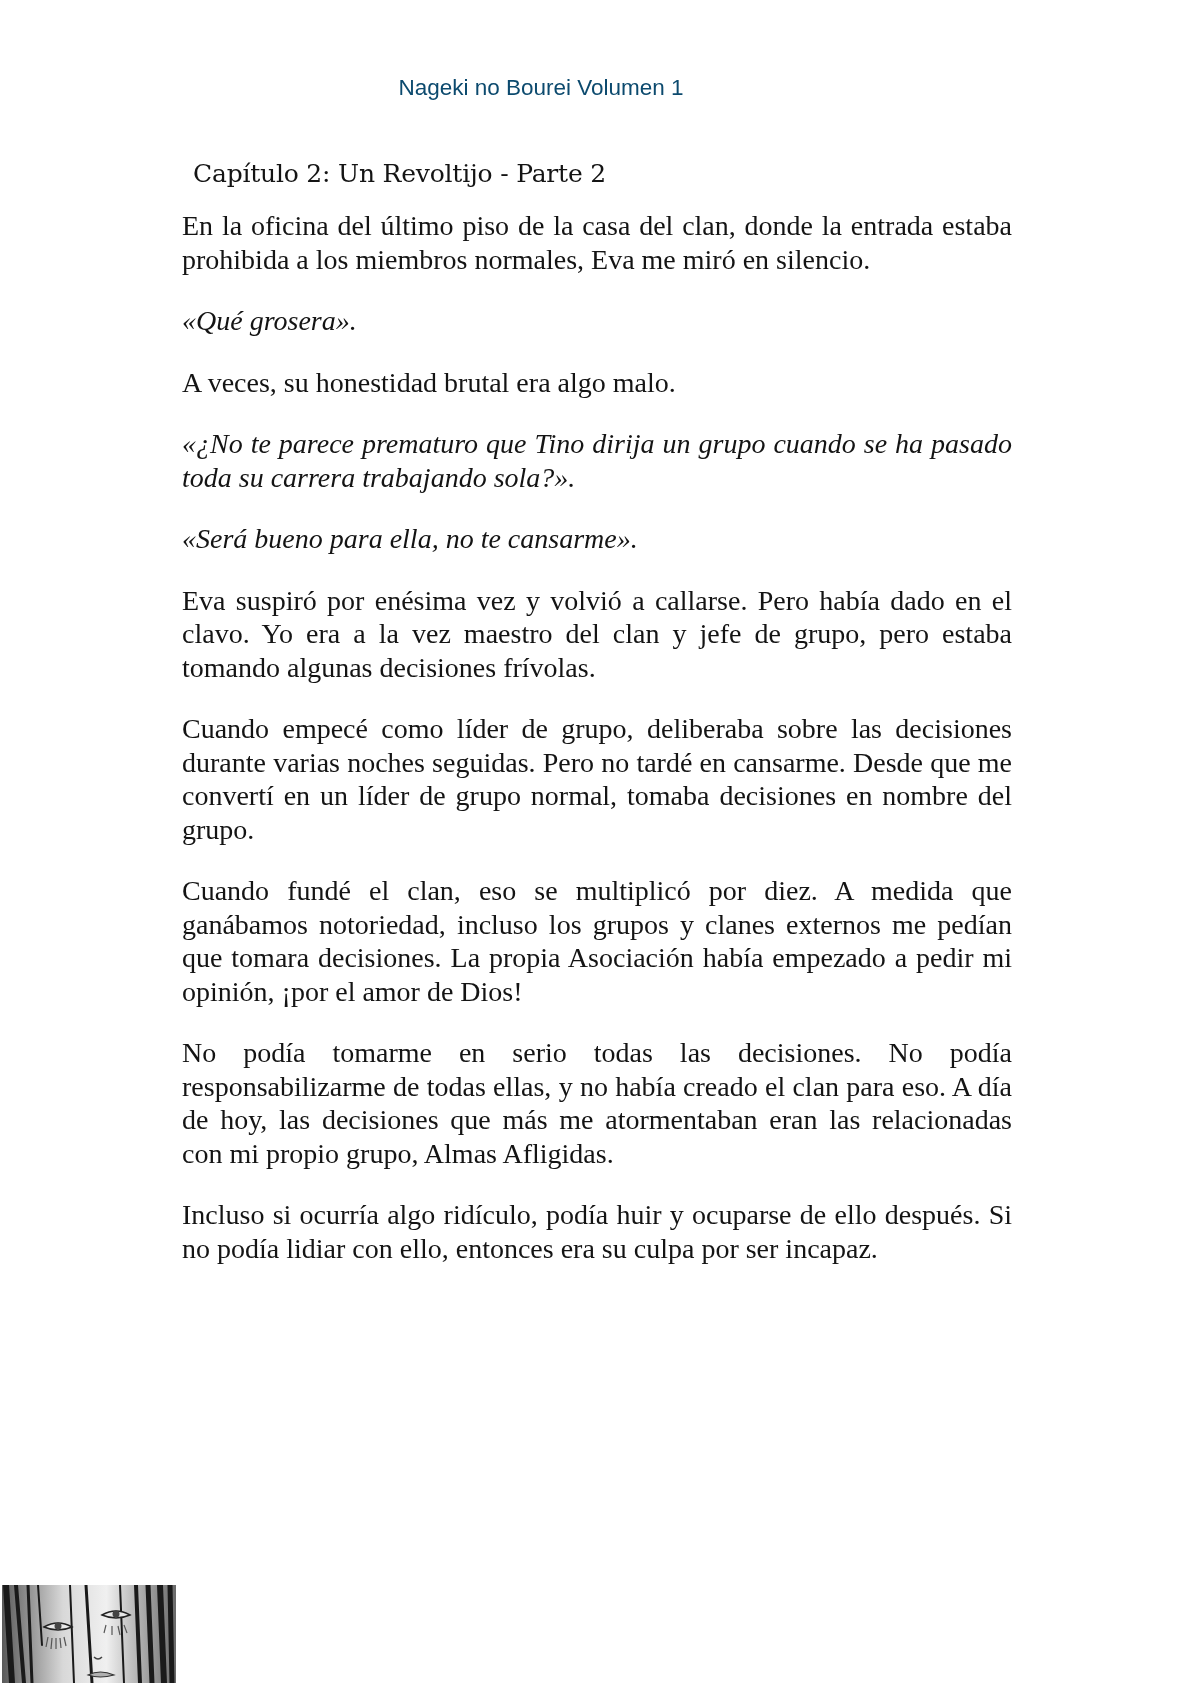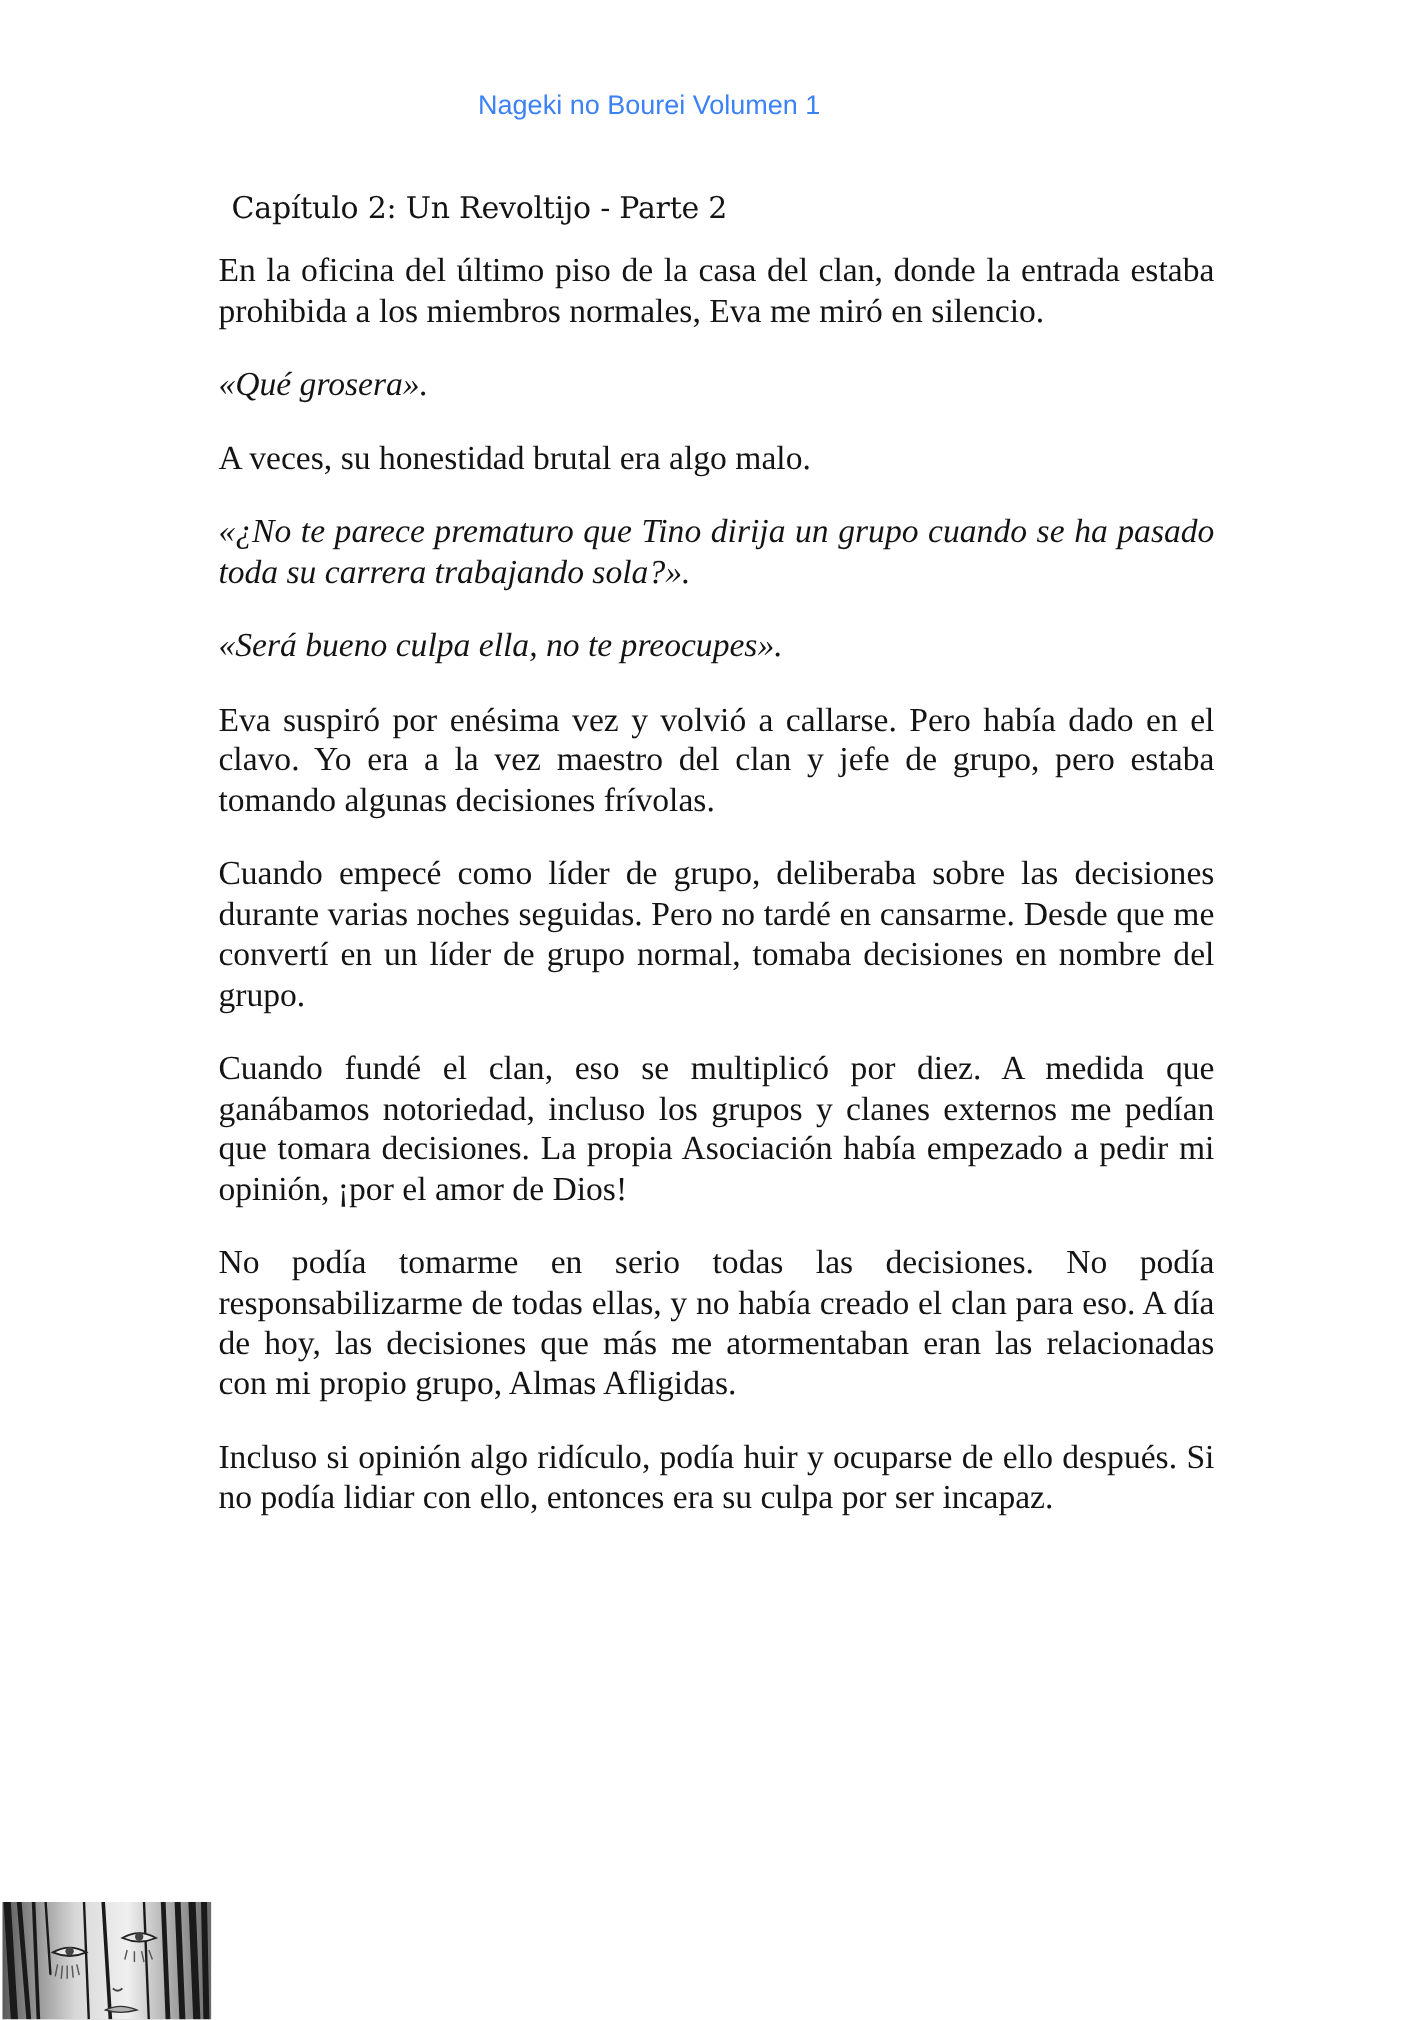--- a/index.html
+++ b/index.html
@@ -16,21 +16,21 @@
   }
   .header {
     position: absolute;
     left: 0;
     top: 74px;
     width: 1070px;
     text-align: center;
     font-family: "Liberation Sans", "DejaVu Sans", sans-serif;
     font-size: 22.5px;
     line-height: 28px;
-    color: #3b82f6;
+    color: #0c4a6e;
   }
   .header div { padding-left: 12px; }
   .chapter-title {
     position: absolute;
     left: 182px;
     top: 147px;
     font-family: "DejaVu Serif", "Liberation Serif", serif;
     font-size: 25px;
     line-height: 32px;
     font-weight: normal;
@@ -70,26 +70,26 @@
   <div>Nageki no Bourei Volumen 1</div>
 </div>
 
 <h1 class="chapter-title">Capítulo 2: Un Revoltijo - Parte 2</h1>
 
 <div class="body-text">
   <p>En la oficina del último piso de la casa del clan, donde la entrada estaba prohibida a los miembros normales, Eva me miró en silencio.</p>
   <p class="italic">«Qué grosera».</p>
   <p>A veces, su honestidad brutal era algo malo.</p>
   <p class="italic">«¿No te parece prematuro que Tino dirija un grupo cuando se ha pasado toda su carrera trabajando sola?».</p>
-  <p class="italic">«Será bueno culpa ella, no te preocupes».</p>
+  <p class="italic">«Será bueno para ella, no te cansarme».</p>
   <p>Eva suspiró por enésima vez y volvió a callarse. Pero había dado en el clavo. Yo era a la vez maestro del clan y jefe de grupo, pero estaba tomando algunas decisiones frívolas.</p>
   <p>Cuando empecé como líder de grupo, deliberaba sobre las decisiones durante varias noches seguidas. Pero no tardé en cansarme. Desde que me convertí en un líder de grupo normal, tomaba decisiones en nombre del grupo.</p>
   <p>Cuando fundé el clan, eso se multiplicó por diez. A medida que ganábamos notoriedad, incluso los grupos y clanes externos me pedían que tomara decisiones. La propia Asociación había empezado a pedir mi opinión, ¡por el amor de Dios!</p>
   <p>No podía tomarme en serio todas las decisiones. No podía responsabilizarme de todas ellas, y no había creado el clan para eso. A día de hoy, las decisiones que más me atormentaban eran las relacionadas con mi propio grupo, Almas Afligidas.</p>
-  <p>Incluso si opinión algo ridículo, podía huir y ocuparse de ello después. Si no podía lidiar con ello, entonces era su culpa por ser incapaz.</p>
+  <p>Incluso si ocurría algo ridículo, podía huir y ocuparse de ello después. Si no podía lidiar con ello, entonces era su culpa por ser incapaz.</p>
 </div>
 
 <div class="footer-art">
   <svg width="174" height="98" viewBox="0 0 174 98">
     <defs>
       <linearGradient id="skin" x1="0" y1="0" x2="1" y2="0">
         <stop offset="0" stop-color="#5a5a5a"></stop>
         <stop offset="0.35" stop-color="#d8d8d8"></stop>
         <stop offset="0.6" stop-color="#f0f0f0"></stop>
         <stop offset="1" stop-color="#6a6a6a"></stop>

